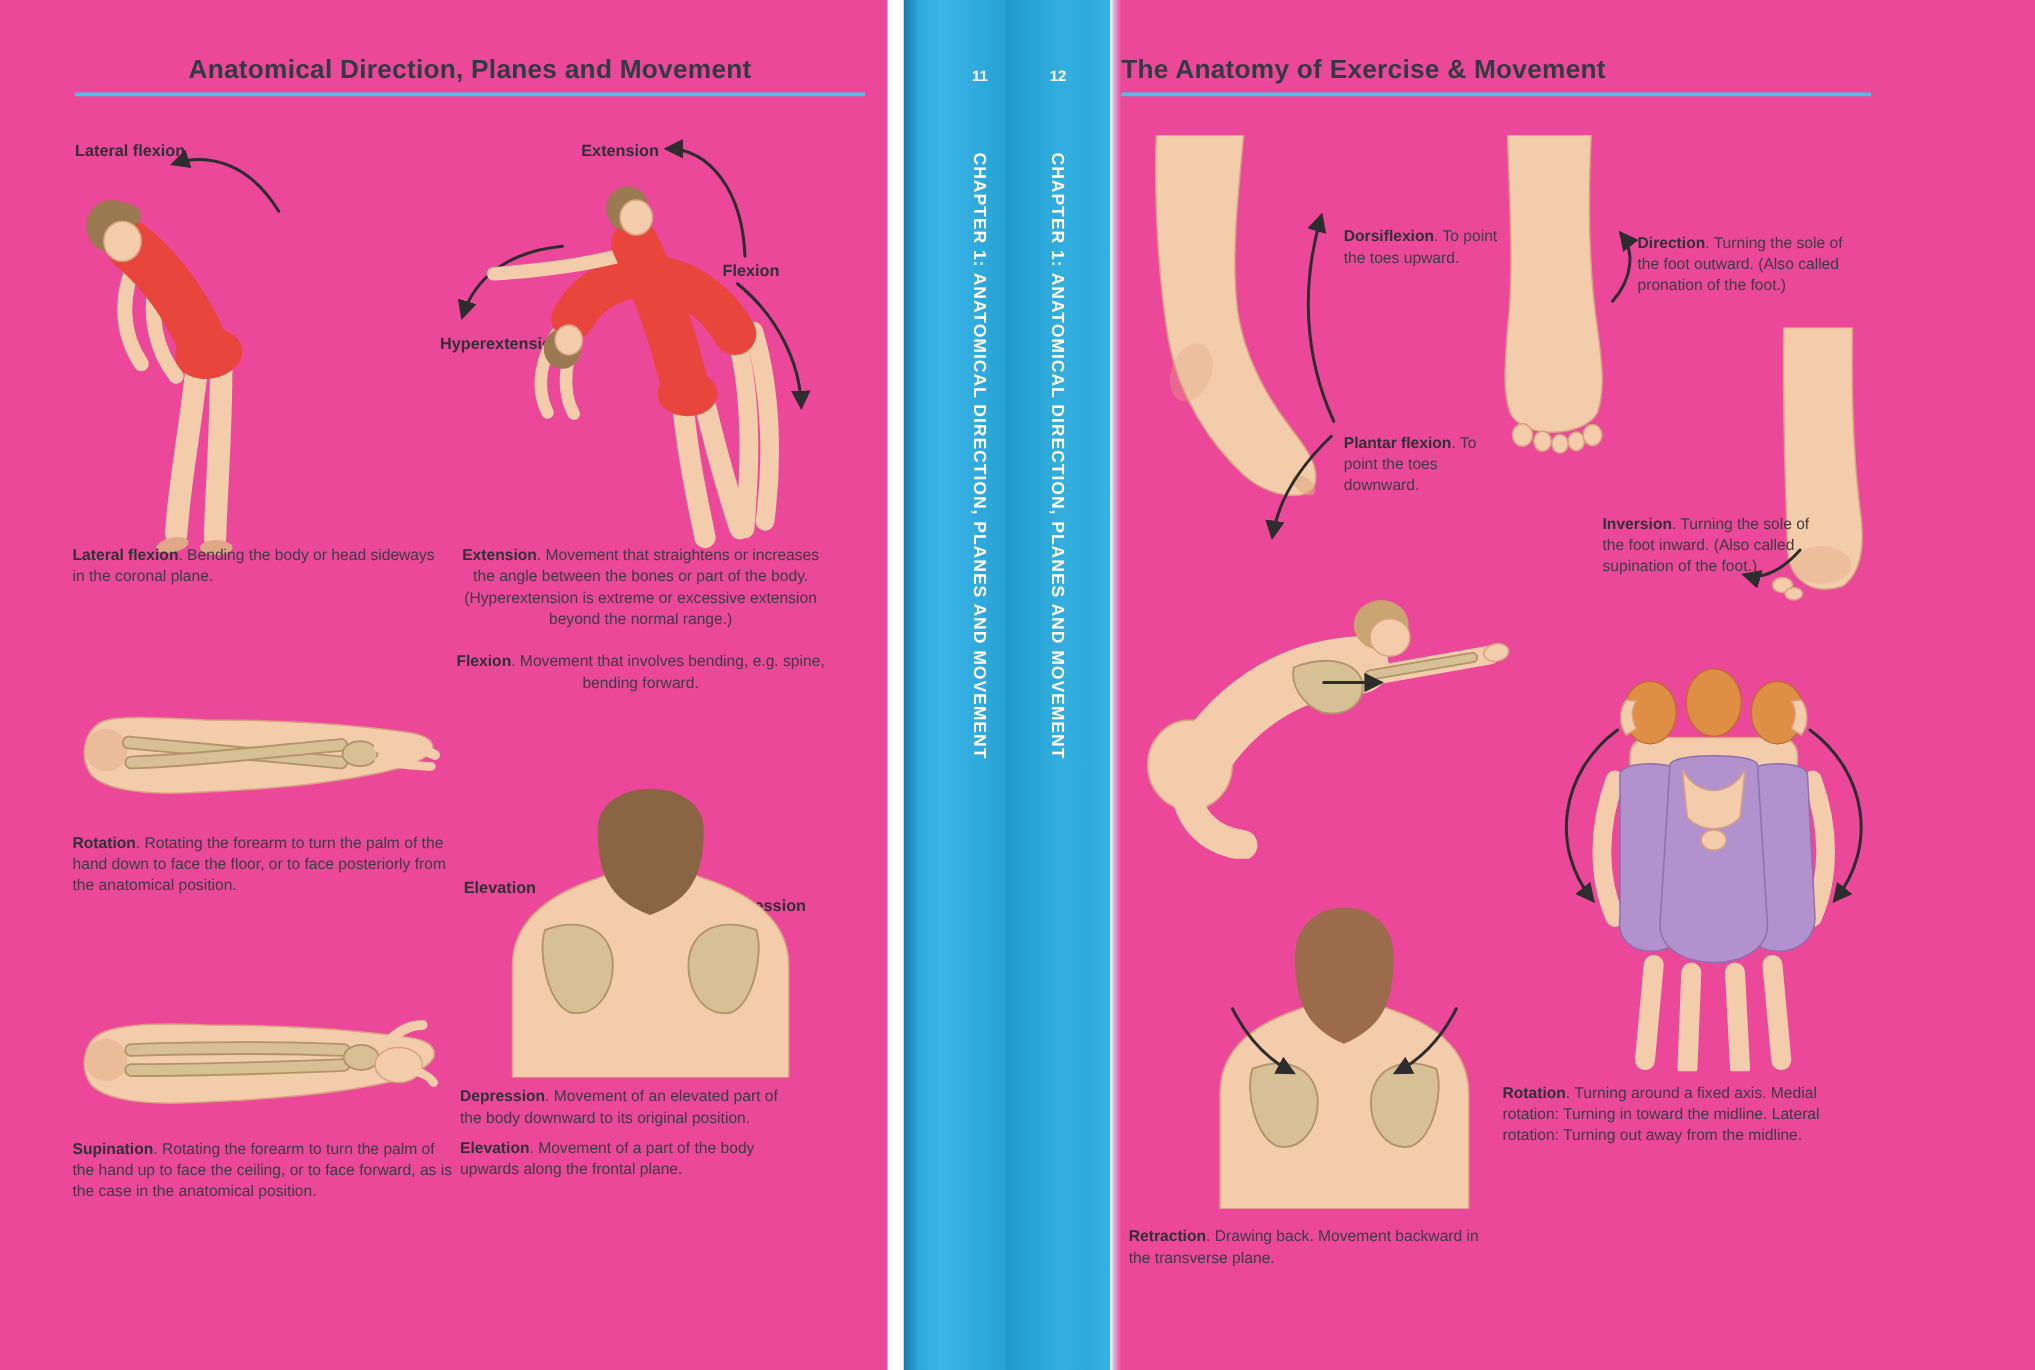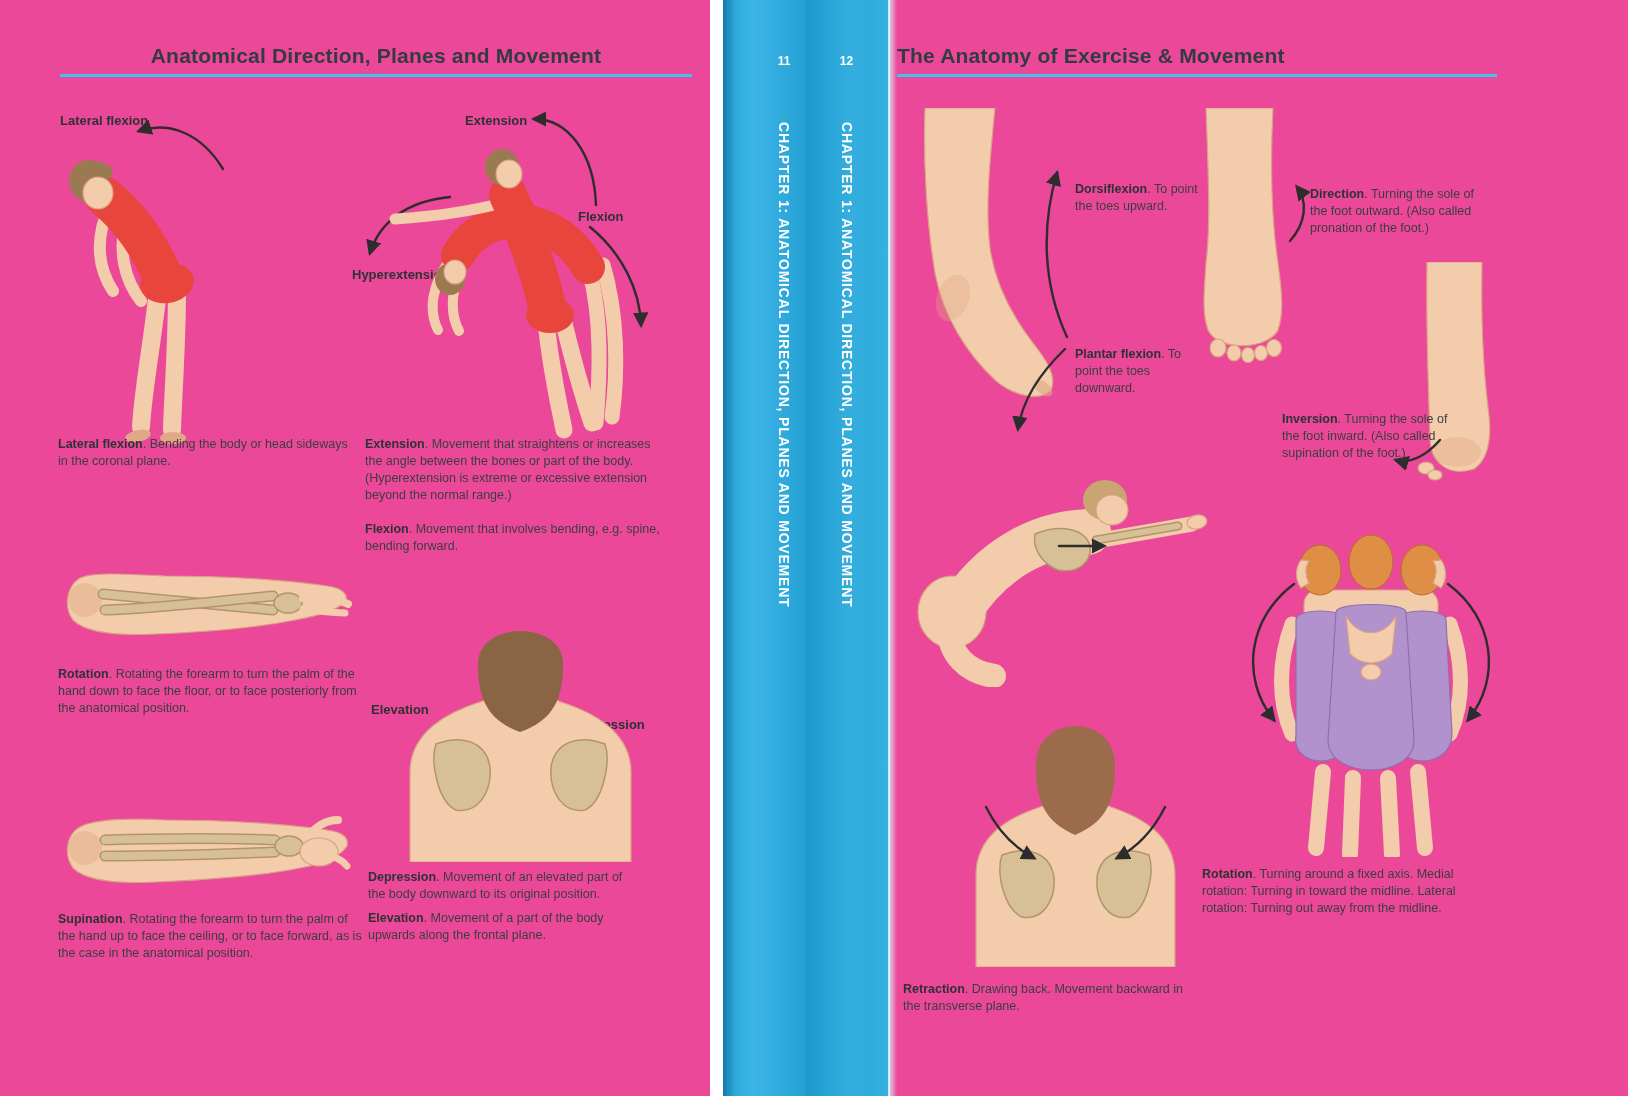--- a/index.html
+++ b/index.html
@@ -89,21 +89,21 @@
     <ellipse class="f-skin" cx="105" cy="167" rx="11" ry="12"></ellipse>
 
     <path class="s-skin" stroke-width="17" d="M196,215 C200,260 208,295 214,325"></path>
     <path class="s-skin" stroke-width="17" d="M212,210 C222,252 232,288 242,318"></path>
     <path class="s-skin" stroke-width="11" d="M152,98 C115,108 75,112 45,114"></path>
     <path class="s-red" stroke-width="38" d="M198,205 C188,160 172,120 158,90"></path>
     <ellipse class="f-red" cx="200" cy="210" rx="24" ry="18"></ellipse>
     <ellipse class="f-hair" cx="152" cy="62" rx="17" ry="18"></ellipse>
     <ellipse class="f-skin" cx="159" cy="69" rx="13" ry="14"></ellipse>
   </svg>
-  <p class="cap abs" style="left:365px;top:436px;width:295px;">
+  <p class="cap abs" style="left:365px;top:436px;width:295px;text-align:center;">
     <b>Extension</b><span>. Movement that straightens or increases the angle between the bones or part of the body. (Hyperextension is extreme or excessive extension beyond the normal range.)</span>
     <span class="para"><b>Flexion</b><span>. Movement that involves bending, e.g. spine, bending forward.</span></span>
   </p>
 
   <svg class="abs" style="left:55px;top:548px;" width="300" height="110" viewBox="0 0 300 110">
     <path class="f-skin" d="M25,30 C12,38 8,58 18,72 C30,84 60,88 100,86 C150,84 200,80 240,72 C262,68 282,62 290,54 C294,47 288,40 272,38 C230,32 170,28 110,28 C70,26 38,24 25,30 Z"></path>
     <ellipse class="f-skin-sh" cx="30" cy="52" rx="17" ry="17" opacity=".45"></ellipse>
     <path class="s-bone-dk" stroke-width="11" d="M48,46 C110,52 170,58 218,62"></path>
     <path class="s-bone" stroke-width="8" d="M48,46 C110,52 170,58 218,62"></path>
     <path class="s-bone-dk" stroke-width="11" d="M50,62 C110,60 170,52 218,48"></path>

